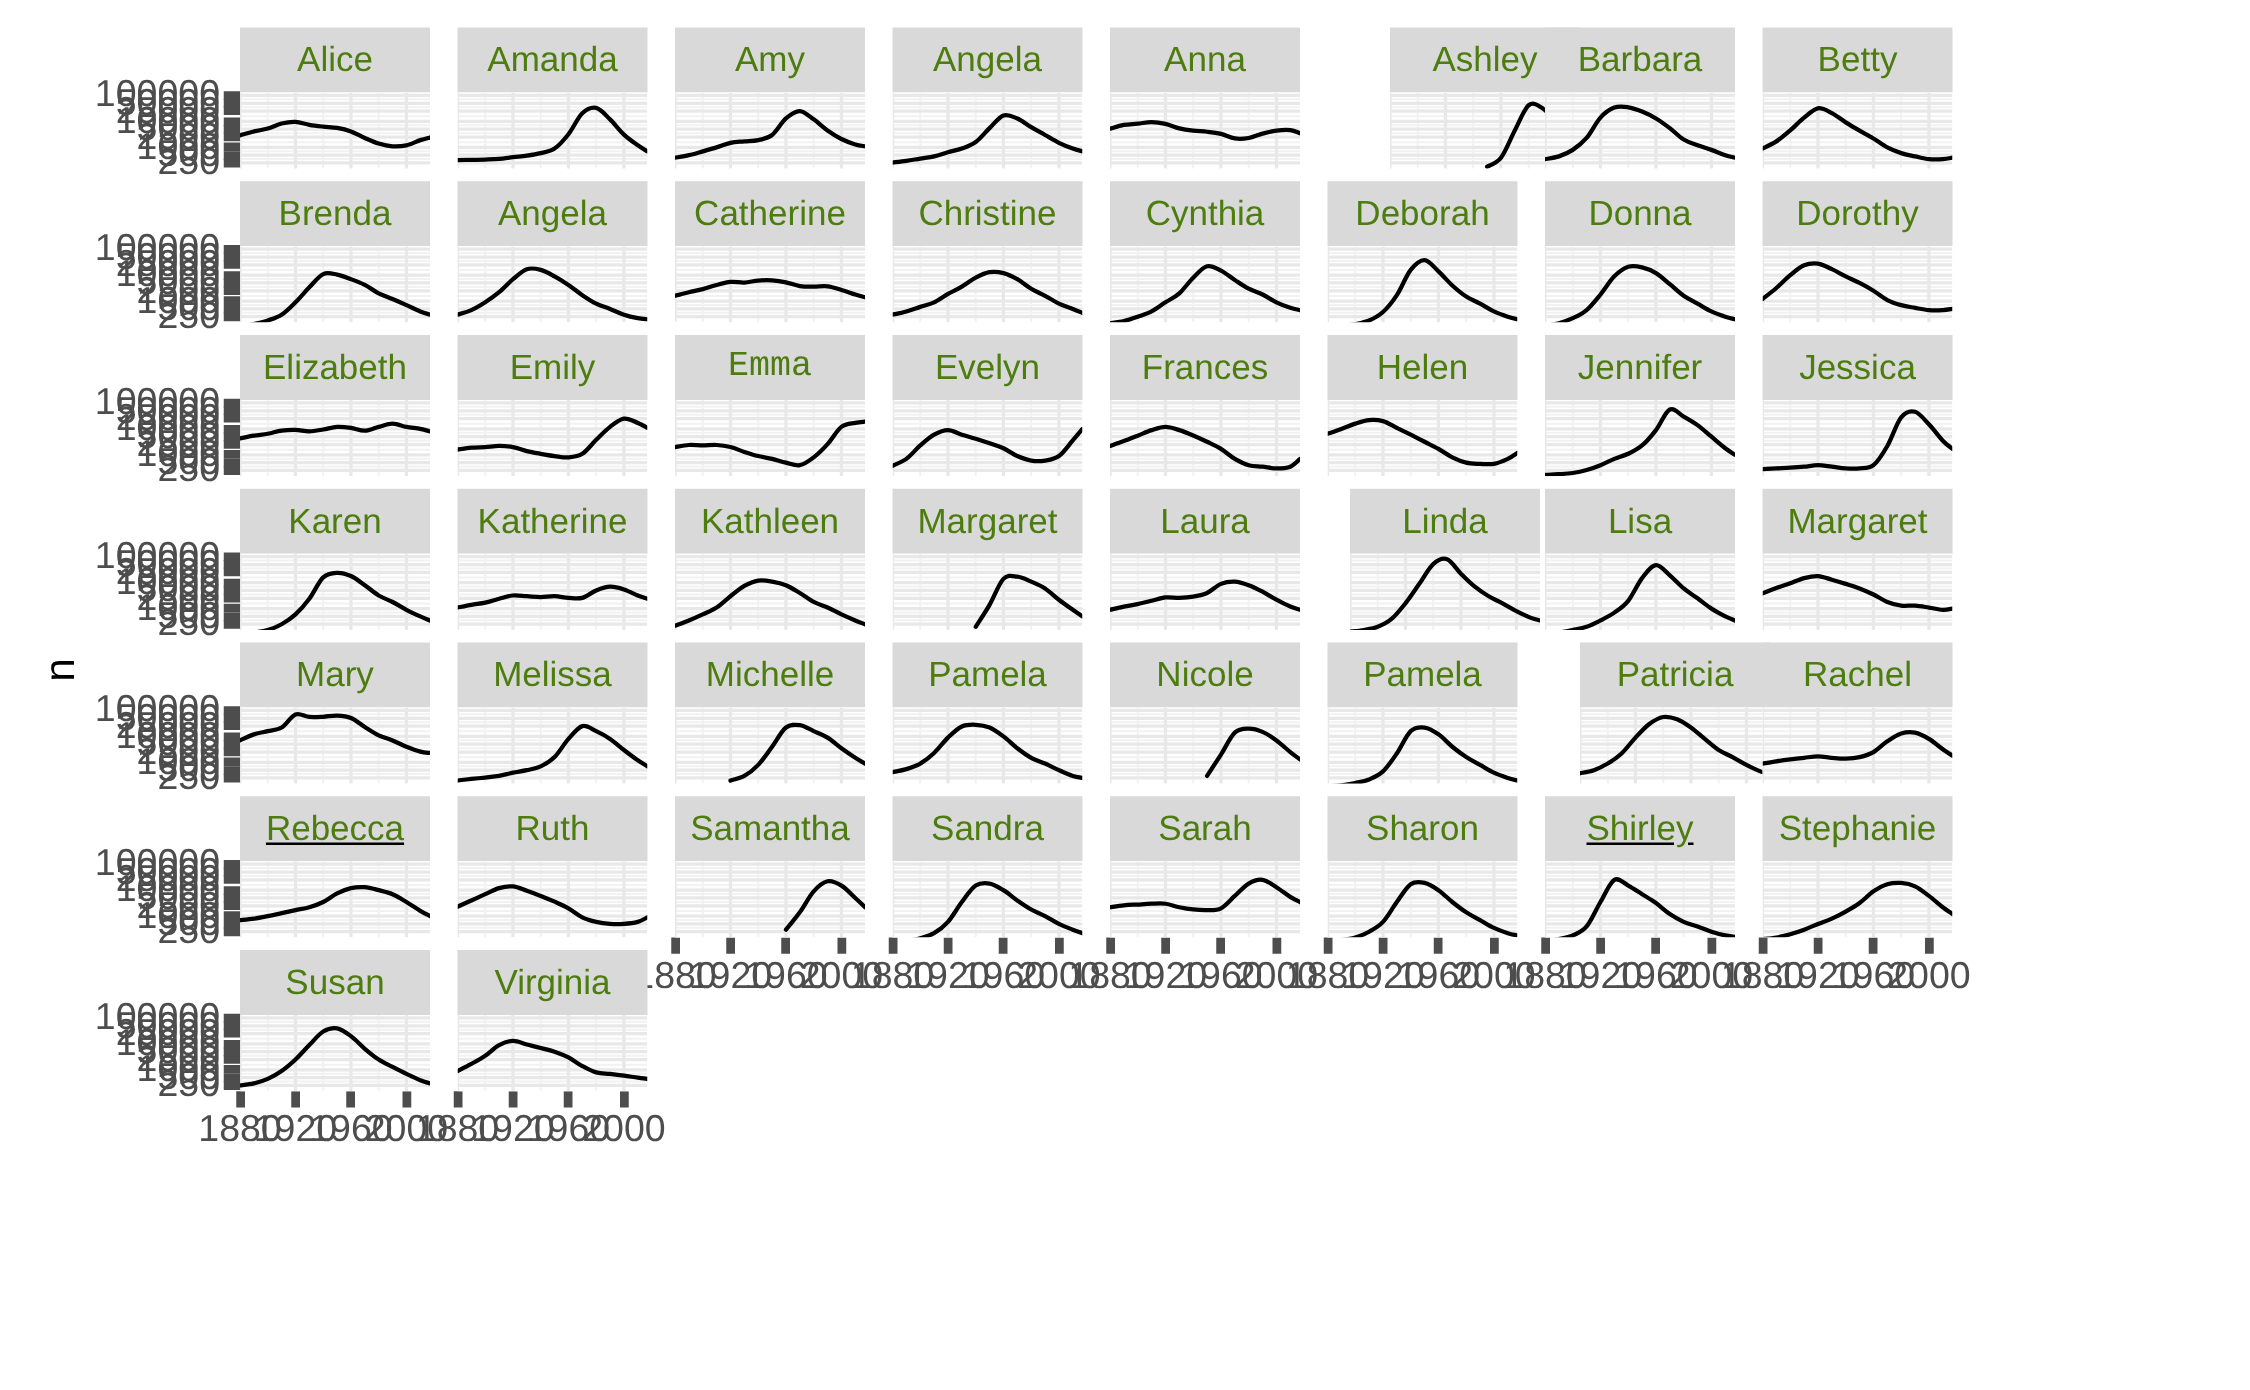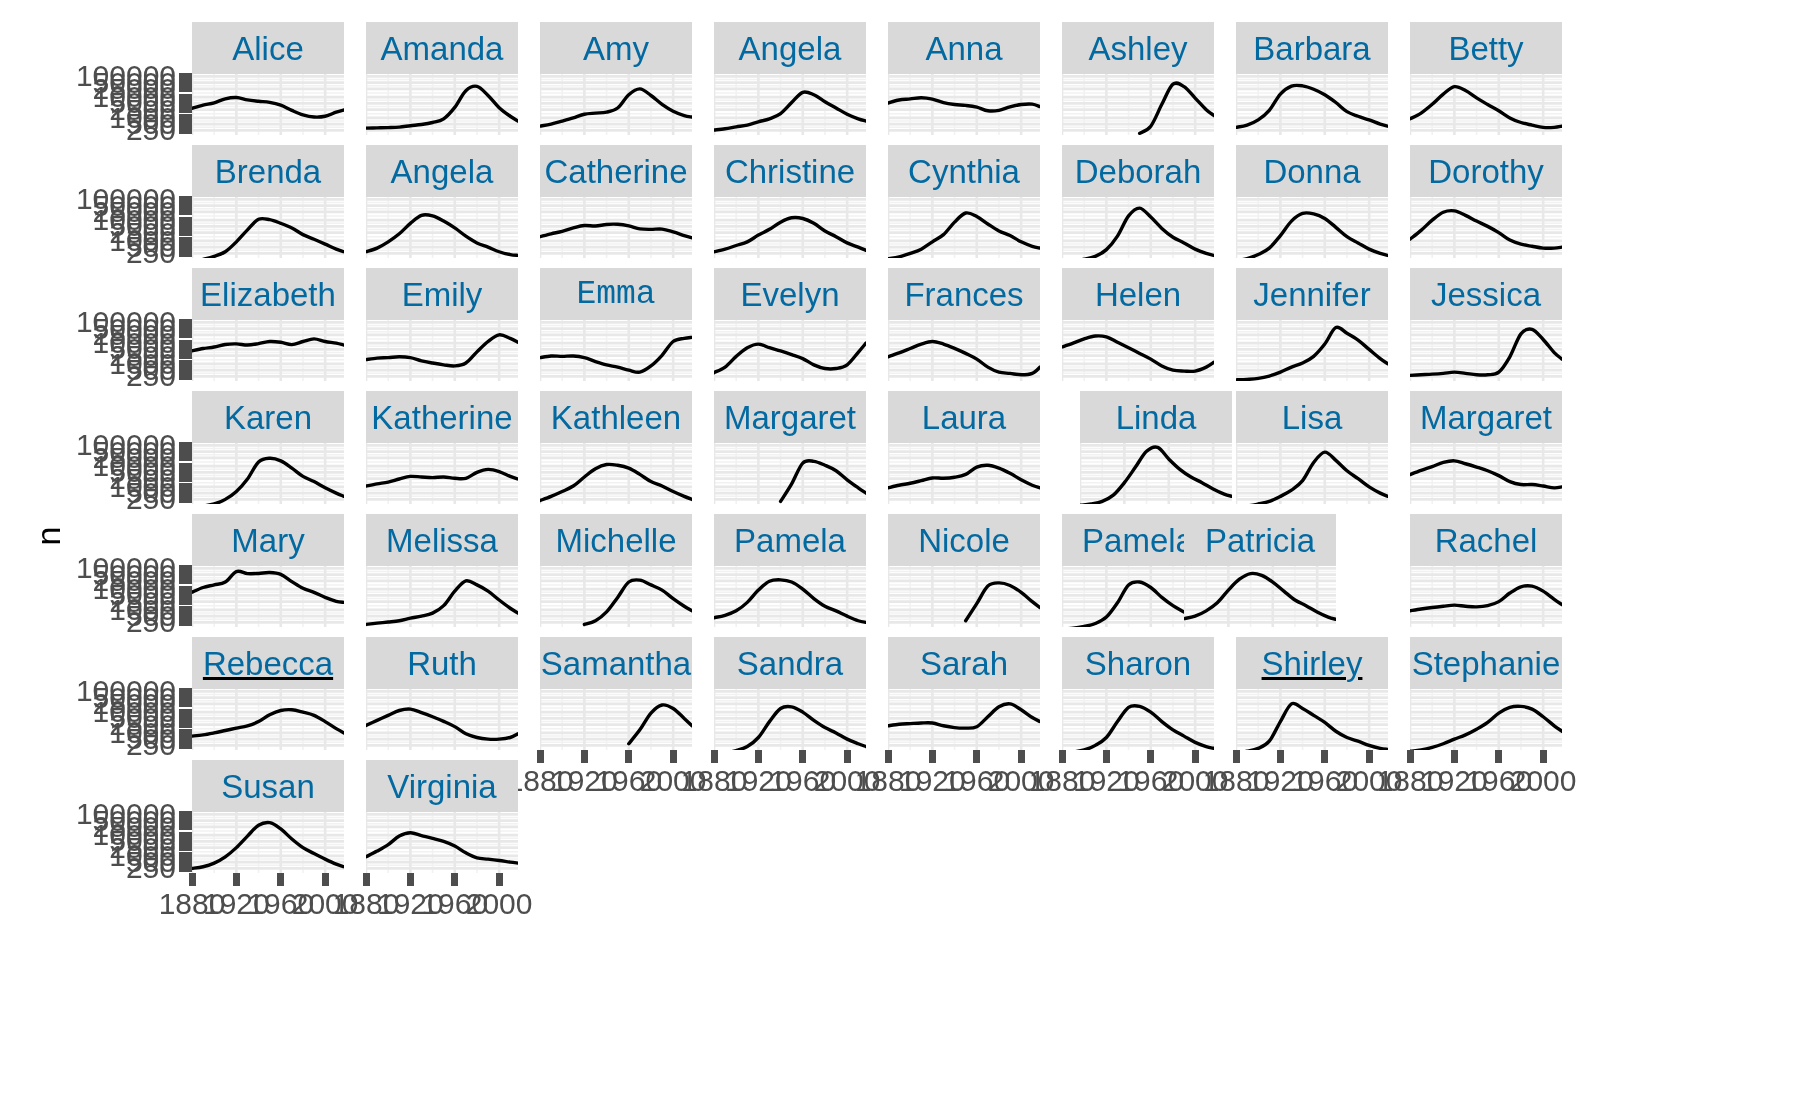--- a/index.html
+++ b/index.html
@@ -34,21 +34,21 @@
   .facet-cell{position:absolute;top:0;}
 
   .strip{
     position:absolute;left:0;top:0;
     height:52px;
     background:#d9d9d9;
     display:flex;align-items:center;justify-content:center;
     box-sizing:border-box;
   }
   .strip-label{
-    font-size:33px;color:#0369a1;
+    font-size:28px;color:#4d7c0f;
     white-space:nowrap;
     line-height:1;
   }
 
   .panel{
     position:absolute;left:0;
     background:#ffffff;
     overflow:hidden;
   }
   .panel svg{display:block;}
@@ -275,21 +275,21 @@
               <line x1="0" x2="152" y1="8.616286124264015" y2="8.616286124264015" stroke="#e8e8e8" stroke-width="2.6"></line>
               <line x1="0" x2="152" y1="2.365859229837973" y2="2.365859229837973" stroke="#e8e8e8" stroke-width="2.6"></line>
               <line y1="0" y2="61" x1="0" x2="0" stroke="#e8e8e8" stroke-width="2.6"></line>
               <line y1="0" y2="61" x1="44.379562043795616" x2="44.379562043795616" stroke="#e8e8e8" stroke-width="2.6"></line>
               <line y1="0" y2="61" x1="88.75912408759123" x2="88.75912408759123" stroke="#e8e8e8" stroke-width="2.6"></line>
               <line y1="0" y2="61" x1="133.13868613138686" x2="133.13868613138686" stroke="#e8e8e8" stroke-width="2.6"></line>
               <path d="M0.00,29.03C1.85,28.52 7.40,26.65 11.09,25.97C14.79,25.28 18.49,25.30 22.19,24.92C25.89,24.54 29.59,23.65 33.28,23.69C36.98,23.72 40.68,24.31 44.38,25.14C48.08,25.97 51.78,27.79 55.47,28.69C59.17,29.58 62.87,30.08 66.57,30.53C70.27,30.98 73.97,30.96 77.66,31.39C81.36,31.82 85.06,32.23 88.76,33.13C92.46,34.03 96.16,36.24 99.85,36.78C103.55,37.33 107.25,37.04 110.95,36.38C114.65,35.73 118.35,33.83 122.04,32.86C125.74,31.88 129.44,30.99 133.14,30.53C136.84,30.08 141.09,29.79 144.23,30.13C147.38,30.48 150.71,32.19 152.00,32.60" fill="none" stroke="#000000" stroke-width="3.4" stroke-linecap="round" stroke-linejoin="round"></path>
             </svg>
           </div>
         </div>
-        <div class="facet-cell" style="left: 1062px; width: 152px; height: 113px; text-decoration: underline;">
+        <div class="facet-cell" style="left: 1112px; width: 152px; height: 113px; text-decoration: underline;">
           <div class="strip" style="width: 152px;">
             <span class="strip-label">Ashley</span>
           </div>
           <div class="panel" style="top: 52px; width: 152px; height: 61px;">
             <svg width="152" height="61" viewBox="0 0 152 61">
               <line x1="0" x2="152" y1="53.268436982743864" y2="53.268436982743864" stroke="#f2f2f2" stroke-width="1.6"></line>
               <line x1="0" x2="152" y1="47.01801008831783" y2="47.01801008831783" stroke="#f2f2f2" stroke-width="1.6"></line>
               <line x1="0" x2="152" y1="39.761489182714136" y2="39.761489182714136" stroke="#f2f2f2" stroke-width="1.6"></line>
               <line x1="0" x2="152" y1="32.50496827711045" y2="32.50496827711045" stroke="#f2f2f2" stroke-width="1.6"></line>
               <line x1="0" x2="152" y1="26.254541382684415" y2="26.254541382684415" stroke="#f2f2f2" stroke-width="1.6"></line>
@@ -1485,21 +1485,21 @@
               <line x1="0" x2="152" y1="8.616286124264015" y2="8.616286124264015" stroke="#e8e8e8" stroke-width="2.6"></line>
               <line x1="0" x2="152" y1="2.365859229837973" y2="2.365859229837973" stroke="#e8e8e8" stroke-width="2.6"></line>
               <line y1="0" y2="61" x1="0" x2="0" stroke="#e8e8e8" stroke-width="2.6"></line>
               <line y1="0" y2="61" x1="44.379562043795616" x2="44.379562043795616" stroke="#e8e8e8" stroke-width="2.6"></line>
               <line y1="0" y2="61" x1="88.75912408759123" x2="88.75912408759123" stroke="#e8e8e8" stroke-width="2.6"></line>
               <line y1="0" y2="61" x1="133.13868613138686" x2="133.13868613138686" stroke="#e8e8e8" stroke-width="2.6"></line>
               <path d="M0.00,63.01C1.85,62.89 7.40,62.72 11.09,62.29C14.79,61.86 18.49,61.21 22.19,60.42C25.89,59.63 29.59,59.10 33.28,57.55C36.98,55.99 40.68,54.55 44.38,51.09C48.08,47.63 51.78,42.15 55.47,36.78C59.17,31.42 62.87,22.35 66.57,18.89C70.27,15.43 73.97,15.59 77.66,16.02C81.36,16.45 85.06,18.92 88.76,21.49C92.46,24.05 96.16,28.36 99.85,31.39C103.55,34.42 107.25,37.24 110.95,39.65C114.65,42.07 118.35,43.82 122.04,45.90C125.74,47.99 129.44,50.41 133.14,52.16C136.84,53.90 141.09,55.35 144.23,56.39C147.38,57.44 150.71,58.07 152.00,58.41" fill="none" stroke="#000000" stroke-width="3.4" stroke-linecap="round" stroke-linejoin="round"></path>
             </svg>
           </div>
         </div>
-        <div class="facet-cell" style="left: 1184px; width: 152px; height: 113px;">
+        <div class="facet-cell" style="left: 1264px; width: 152px; height: 113px;">
           <div class="strip" style="width: 152px;">
             <span class="strip-label">Patricia</span>
           </div>
           <div class="panel" style="top: 52px; width: 152px; height: 61px;">
             <svg width="152" height="61" viewBox="0 0 152 61">
               <line x1="0" x2="152" y1="53.268436982743864" y2="53.268436982743864" stroke="#f2f2f2" stroke-width="1.6"></line>
               <line x1="0" x2="152" y1="47.01801008831783" y2="47.01801008831783" stroke="#f2f2f2" stroke-width="1.6"></line>
               <line x1="0" x2="152" y1="39.761489182714136" y2="39.761489182714136" stroke="#f2f2f2" stroke-width="1.6"></line>
               <line x1="0" x2="152" y1="32.50496827711045" y2="32.50496827711045" stroke="#f2f2f2" stroke-width="1.6"></line>
               <line x1="0" x2="152" y1="26.254541382684415" y2="26.254541382684415" stroke="#f2f2f2" stroke-width="1.6"></line>

